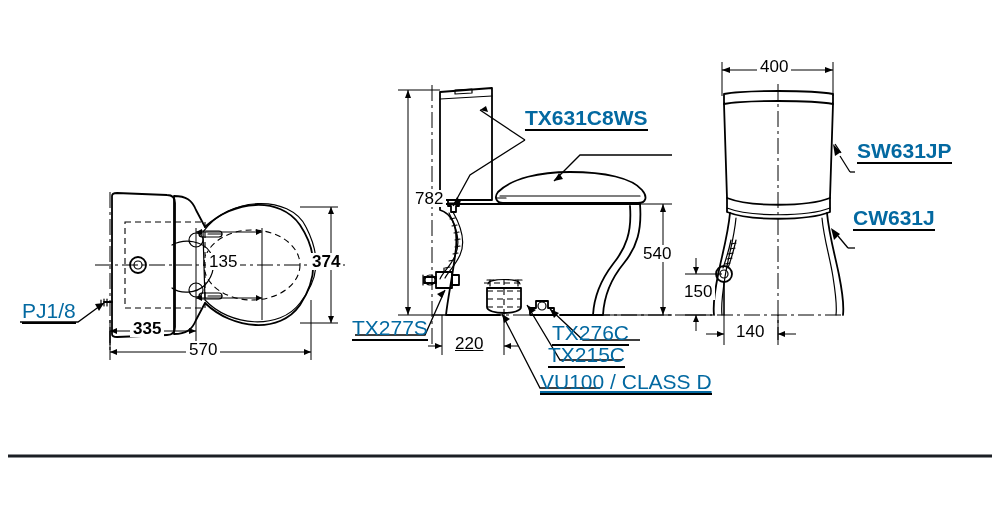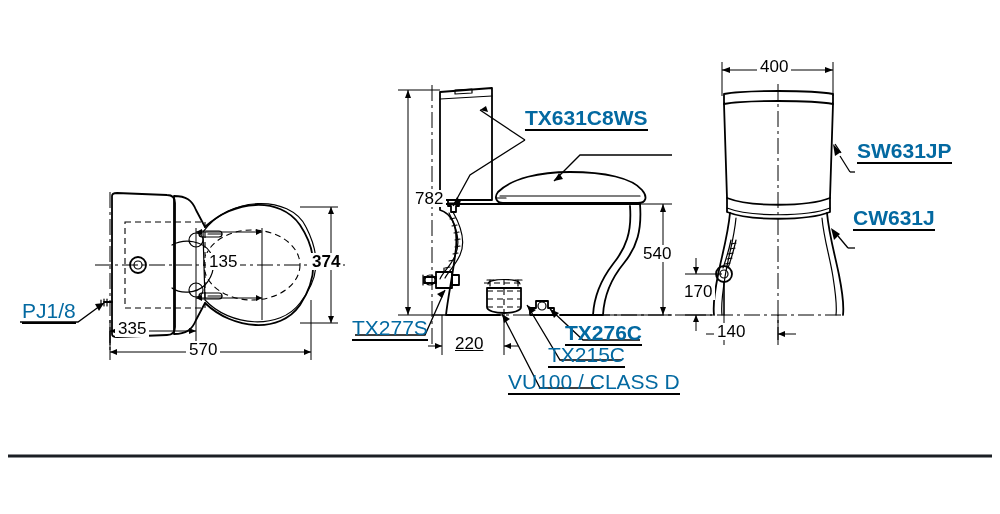--- a/index.html
+++ b/index.html
@@ -395,46 +395,46 @@
     </g>
 
     <path class="hr" d="M 8 456 L 992 456"></path>
 
   </svg>
 
   <div class="dimtext" style="left:206px; top:253px;">135</div>
 
   <div class="dimtext" style="left:309px; top:253px;font-weight:bold;">374</div>
 
-  <div class="dimtext" style="left:115px; top:320px;">335</div>
+  <div class="dimtext" style="left:130px; top:320px;font-weight:bold;">335</div>
 
   <div class="dimtext" style="left:186px; top:341px;">570</div>
 
   <div class="partlabel" style="left:22px; top:300px;">PJ1/8</div>
 
   <div class="dimtext" style="left:412px; top:190px;">782</div>
 
   <div class="dimtext" style="left:640px; top:245px;">540</div>
 
   <div class="dimtext" style="left:452px; top:335px;text-decoration:underline;">220</div>
 
   <div class="partlabel bold" style="left:525px; top:107px;">TX631C8WS</div>
 
 
   <div class="partlabel" style="left:352px; top:317px;">TX277S</div>
 
-  <div class="partlabel" style="left:565px; top:322px;font-weight:bold;">TX276C</div>
+  <div class="partlabel" style="left:552px; top:322px;">TX276C</div>
 
   <div class="partlabel" style="left:548px; top:344px;">TX215C</div>
 
-  <div class="partlabel" style="left:508px; top:371px;">VU100 / CLASS D</div>
+  <div class="partlabel" style="left:540px; top:371px;text-decoration:underline;">VU100 / CLASS D</div>
 
   <div class="dimtext" style="left:757px; top:58px;">400</div>
 
-  <div class="dimtext" style="left:681px; top:283px;">170</div>
-
-  <div class="dimtext" style="left:714px; top:323px;text-align:right;">140</div>
+  <div class="dimtext" style="left:681px; top:283px;">150</div>
+
+  <div class="dimtext" style="left:733px; top:323px;text-align:right;">140</div>
 
   <div class="partlabel bold" style="left:857px; top:140px;">SW631JP</div>
 
   <div class="partlabel bold" style="left:853px; top:207px;">CW631J</div>
 
 </div>
 
 </body></html>

